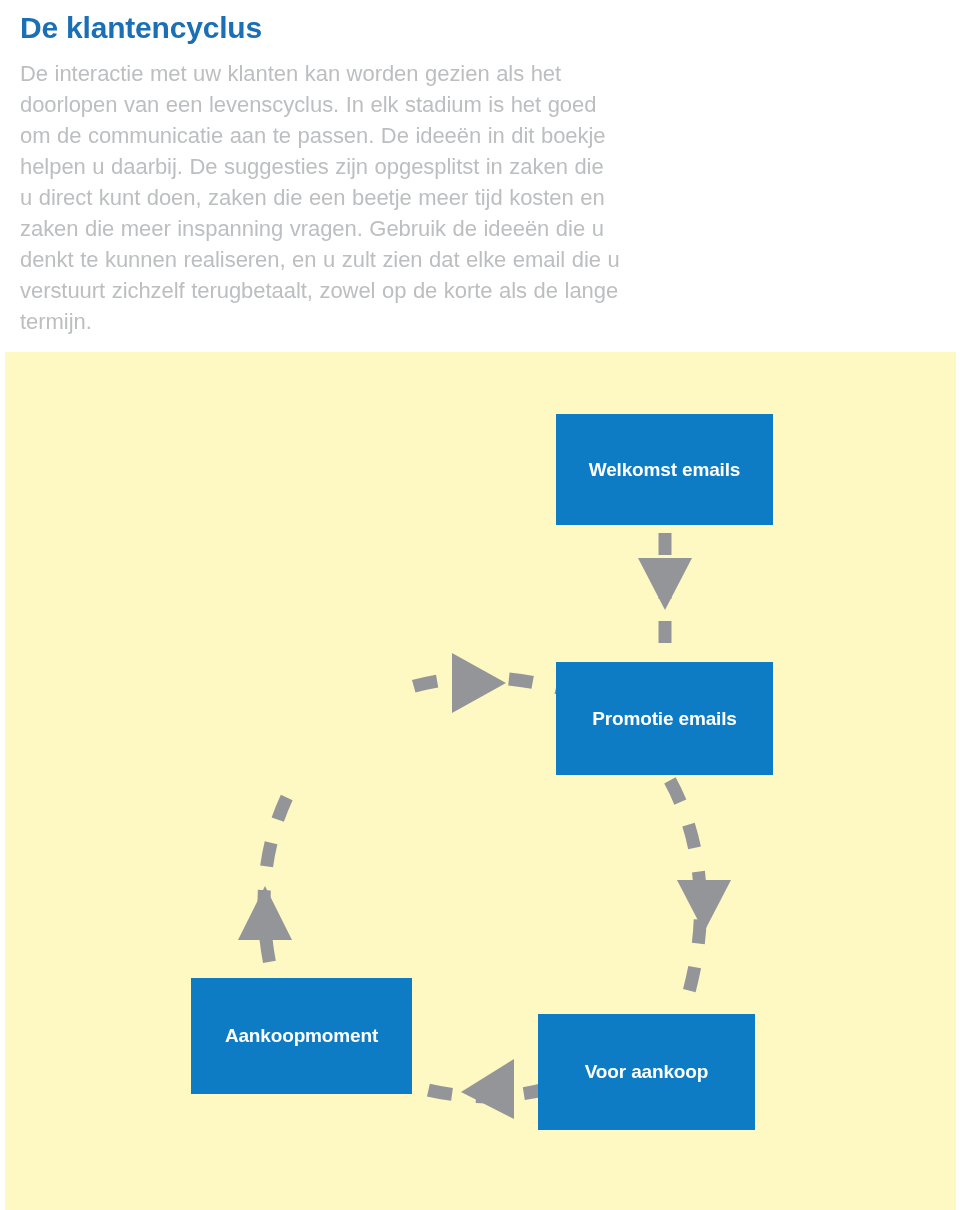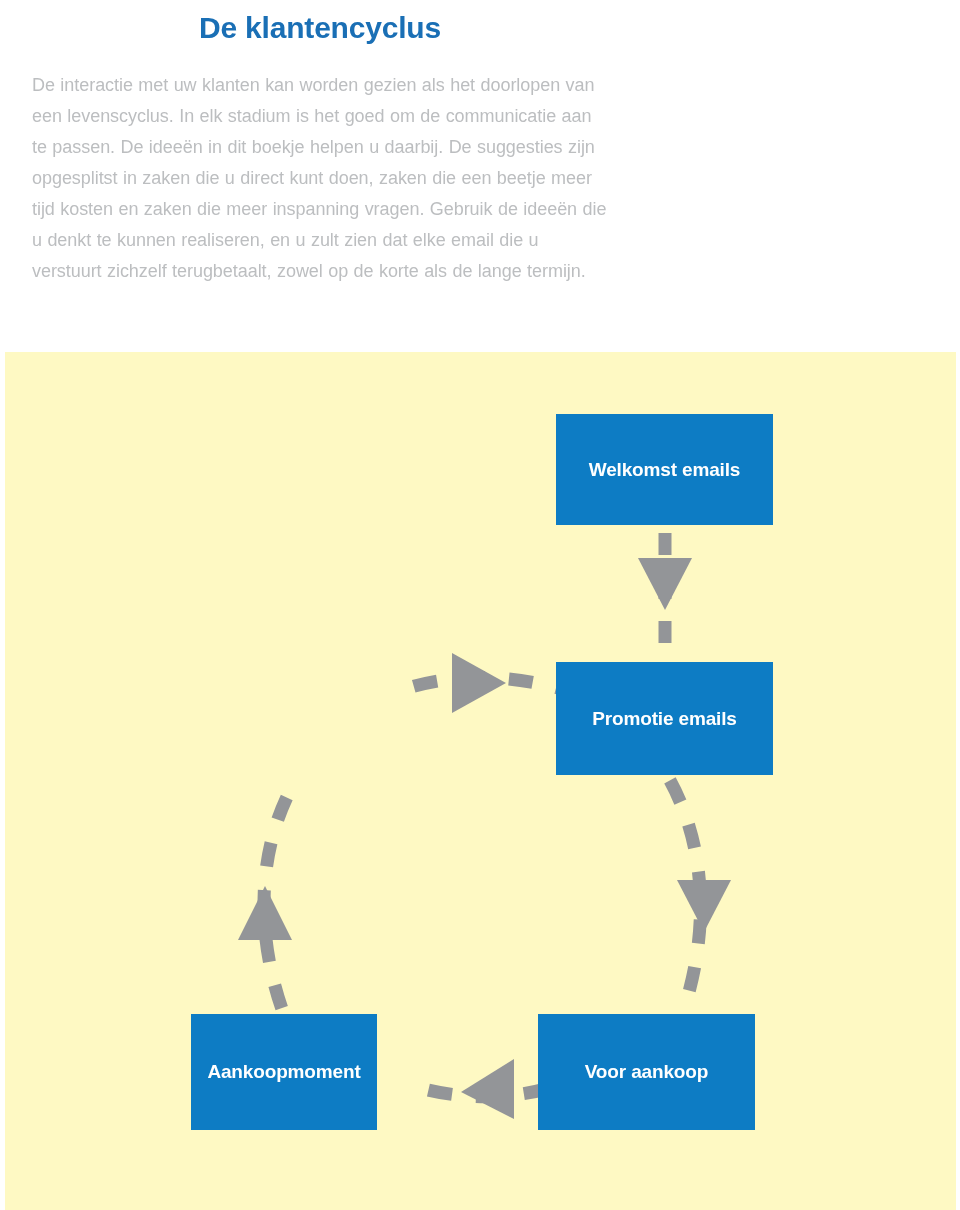--- a/index.html
+++ b/index.html
@@ -25,27 +25,26 @@
   }
 
   #page-title {
     margin: 0;
     padding: 10px 0 0 0;
     font-size: 30px;
     line-height: 36px;
     font-weight: bold;
     color: #1A6FB5;
     letter-spacing: -0.2px;
-    text-align: center;
   }
 
   #intro-paragraph {
-    margin: 12px;
+    margin: 0;
     padding: 12px 0 0 0;
-    font-size: 18px;
+    font-size: 22px;
     line-height: 31px;
     color: #BCBEC0;
     letter-spacing: -0.05px;
     word-spacing: 0.5px;
   }
 
   
   #diagram-panel {
     position: absolute;
     left: 5px;
@@ -80,21 +79,21 @@
     letter-spacing: -0.15px;
     white-space: nowrap;
     text-align: center;
   }
 
   
   #box-welkomst    { left: 551px; top:  62px; width: 217px; height: 111px; }
   #box-promotie    { left: 551px; top: 310px; width: 217px; height: 113px; }
   #box-na-aankoop  { left: 186px; top: 310px; width: 219px; height: 113px; }
   #box-voor-aankoop{ left: 533px; top: 662px; width: 217px; height: 116px; }
-  #box-aankoopmoment{ left: 186px; top: 662px; width: 186px; height: 116px; }
+  #box-aankoopmoment{ left: 186px; top: 626px; width: 221px; height: 116px; }
 </style>
 </head>
 <body>
 
 <div id="text-block">
   <h1 id="page-title">De klantencyclus</h1>
   <p id="intro-paragraph">De interactie met uw klanten kan worden gezien als het doorlopen van een levenscyclus. In elk stadium is het goed om de communicatie aan te passen. De ideeën in dit boekje helpen u daarbij. De suggesties zijn opgesplitst in zaken die u direct kunt doen, zaken die een beetje meer tijd kosten en zaken die meer inspanning vragen. Gebruik de ideeën die u denkt te kunnen realiseren, en u zult zien dat elke email die u verstuurt zichzelf terugbetaalt, zowel op de korte als de lange termijn.</p>
 </div>
 
 <div id="diagram-panel">

